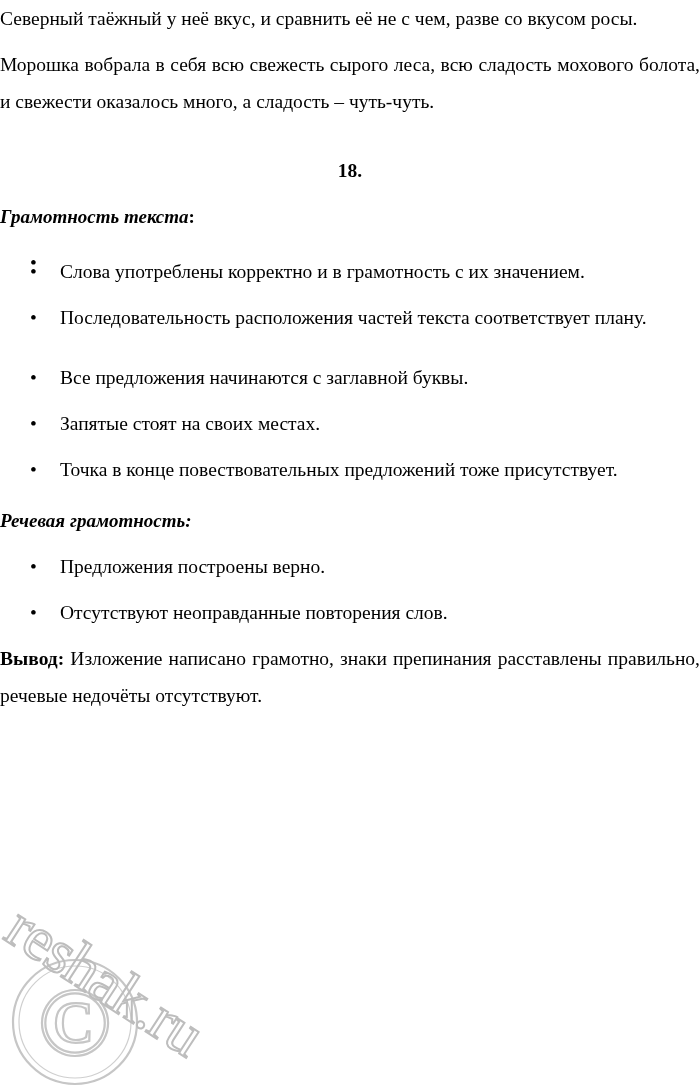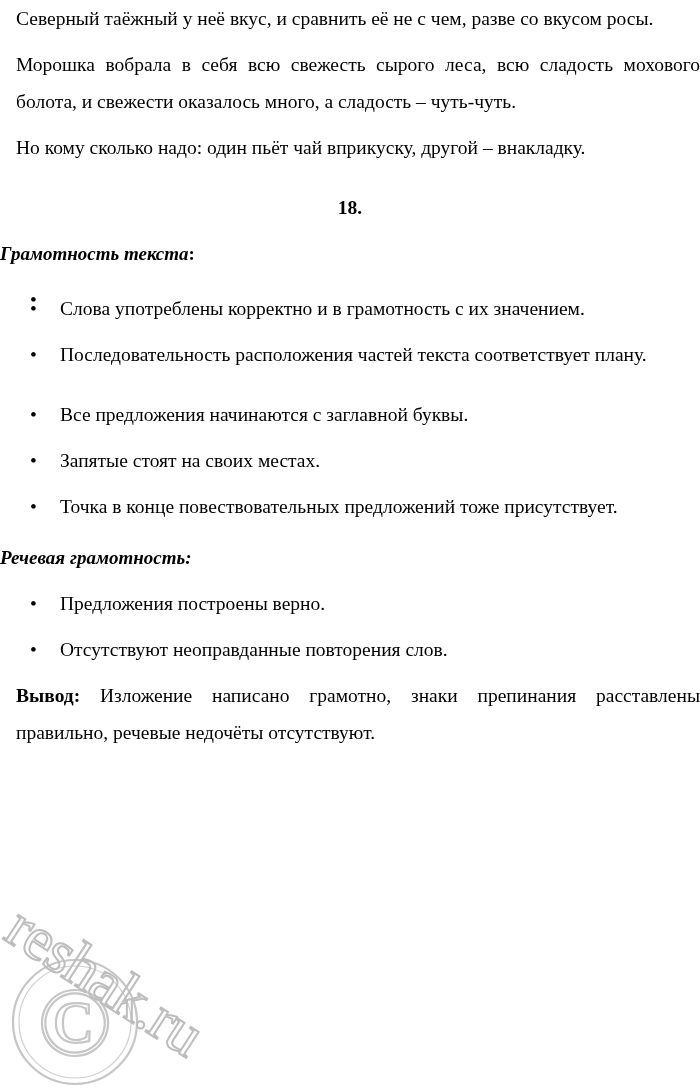--- a/index.html
+++ b/index.html
@@ -38,21 +38,21 @@
 
   
   #flow {
     position: relative;
     z-index: 2;
     padding: 0;
     margin: 0;
   }
 
   p.para {
-    margin: 0 0 0 16px;
+    margin: 0 0 0 0;
     font-size: 19.5px;
     line-height: 37px;
     text-align: justify;
     text-justify: inter-word;
     letter-spacing: 0;
   }
   p.para.last-natural { text-align: left; }
 
   h2.num {
     margin: 0;
@@ -124,21 +124,20 @@
   </div>
 
   <div id="flow">
 
     <p class="para">Северный таёжный у неё вкус, и сравнить её не с чем, разве со вкусом росы.</p>
     <div class="gap-s"></div>
 
     <p class="para">Морошка вобрала в себя всю свежесть сырого леса, всю сладость мохового болота, и свежести оказалось много, а сладость – чуть-чуть.</p>
     <div class="gap-s"></div>
 
-    <p class="para last-natural">Но кому сколько надо: один пьёт чай вприкуску, другой – внакладку.</p>
     <div class="gap-s"></div>
 
     <div class="gap-m"></div>
 
     <h2 class="num">18.</h2>
     <div class="gap-s"></div>
 
     <h3 class="section"><span>Грамотность текста</span><span class="plain-colon">:</span></h3>
     <div class="gap-s"></div>
     <ul class="bullets">

